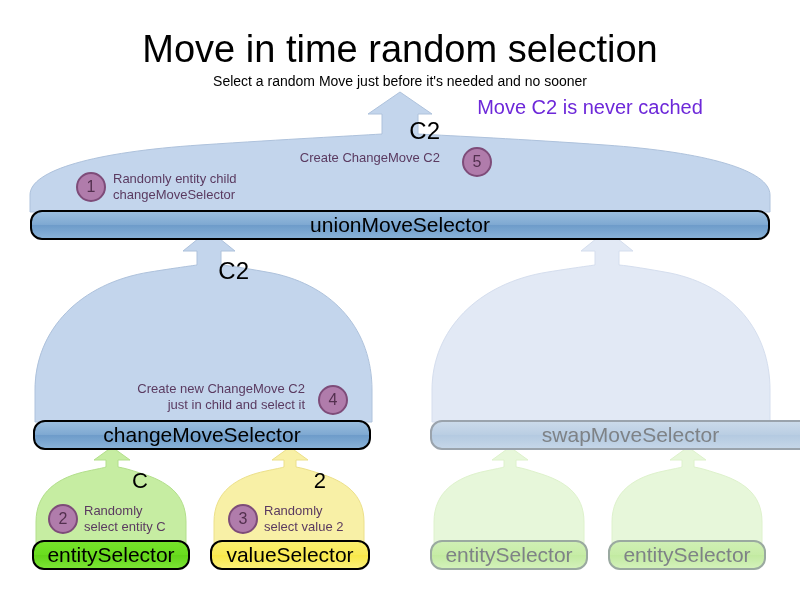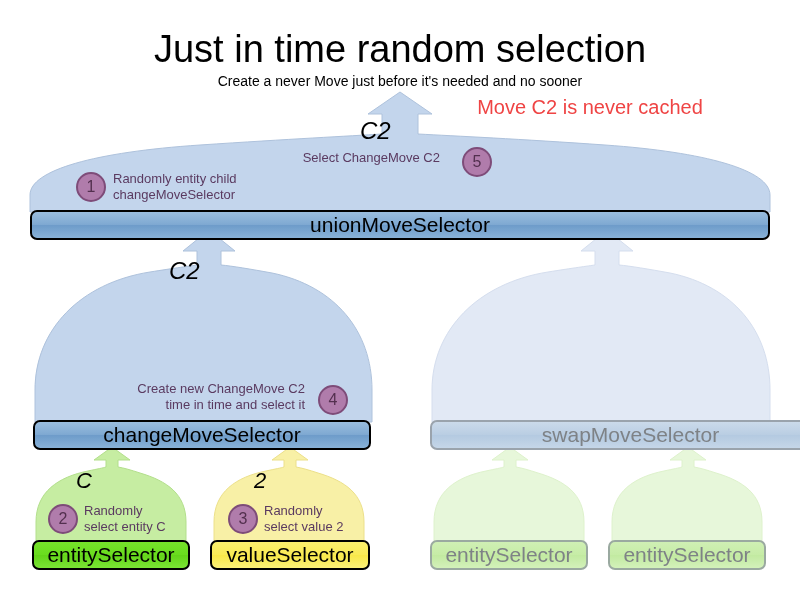--- a/index.html
+++ b/index.html
@@ -40,36 +40,36 @@
     line-height: 16px;
     color: #000;
   }
   #never-cached {
     position: absolute;
     left: 400px; top: 95px;
     width: 380px;
     text-align: center;
     font-size: 20px;
     line-height: 24px;
-    color: #ef4444;
+    color: #6d28d9;
   }
 
   
   #shapes {
     position: absolute;
     left: 0; top: 0;
     width: 800px;
     height: 600px;
   }
 
   
   .bar {
     position: absolute;
     box-sizing: border-box;
-    border-radius: 7px;
+    border-radius: 12px;
     text-align: center;
     white-space: nowrap;
     display: flex;
     align-items: center;
     justify-content: center;
   }
   .bar.blue {
     background: linear-gradient(to bottom, #9ABDDE 0%, #7FA9D2 48%, #6E9CCA 52%, #89B2D8 100%);
     border: 2px solid #000000;
     color: #000;
@@ -117,23 +117,22 @@
     white-space: pre-line;
   }
   .note.right {
     text-align: right;
   }
   .flow-label {
     position: absolute;
     font-size: 24px;
     line-height: 26px;
     color: #000;
-    text-align: left;
+    text-align: right;
     white-space: nowrap;
-    font-style: italic;
   }
 </style>
 </head>
 <body>
 
 <div id="canvas">
 
   <svg id="shapes" viewBox="0 0 800 600">
 
     <path fill="#C3D5EC" stroke="#AEC2DC" stroke-width="1" d="M 30 212
@@ -228,38 +227,38 @@
          L 670 460
          L 688 447
          L 706 460
          L 694 460
          L 694 467
          C 700 468, 707 470, 716 473
          C 743 481, 762 494, 762 522
          L 762 543 Z"></path>
   </svg>
 
-  <div id="title">Just in time random selection</div>
-  <div id="subtitle">Create a never Move just before it's needed and no sooner</div>
+  <div id="title">Move in time random selection</div>
+  <div id="subtitle">Select a random Move just before it's needed and no sooner</div>
   <div id="never-cached">Move C2 is never cached</div>
 
   <div class="flow-label" style="left:360px; top:118px; width:80px;">C2</div>
   <div class="flow-label" style="left:169px; top:258px; width:80px;">C2</div>
   <div class="flow-label" style="left:76px; top:468px; width:72px; font-size:22px;">C</div>
   <div class="flow-label" style="left:254px; top:468px; width:72px; font-size:22px;">2</div>
 
-  <div class="note right" style="left:250px; top:150px; width:190px;">Select ChangeMove C2</div>
+  <div class="note right" style="left:250px; top:150px; width:190px;">Create ChangeMove C2</div>
   <div class="badge" style="left:462px; top:147px;">5</div>
 
   <div class="badge" style="left:76px; top:172px;">1</div>
   <div class="note" style="left:113px; top:171px; width:200px;">Randomly entity child
 changeMoveSelector</div>
 
   <div class="note right" style="left:105px; top:381px; width:200px;">Create new ChangeMove C2
-time in time and select it</div>
+just in child and select it</div>
   <div class="badge" style="left:318px; top:385px;">4</div>
 
   <div class="badge" style="left:48px; top:504px;">2</div>
   <div class="note" style="left:84px; top:503px; width:110px;">Randomly
 select entity C</div>
 
   <div class="badge" style="left:228px; top:504px;">3</div>
   <div class="note" style="left:264px; top:503px; width:110px;">Randomly
 select value 2</div>
 

